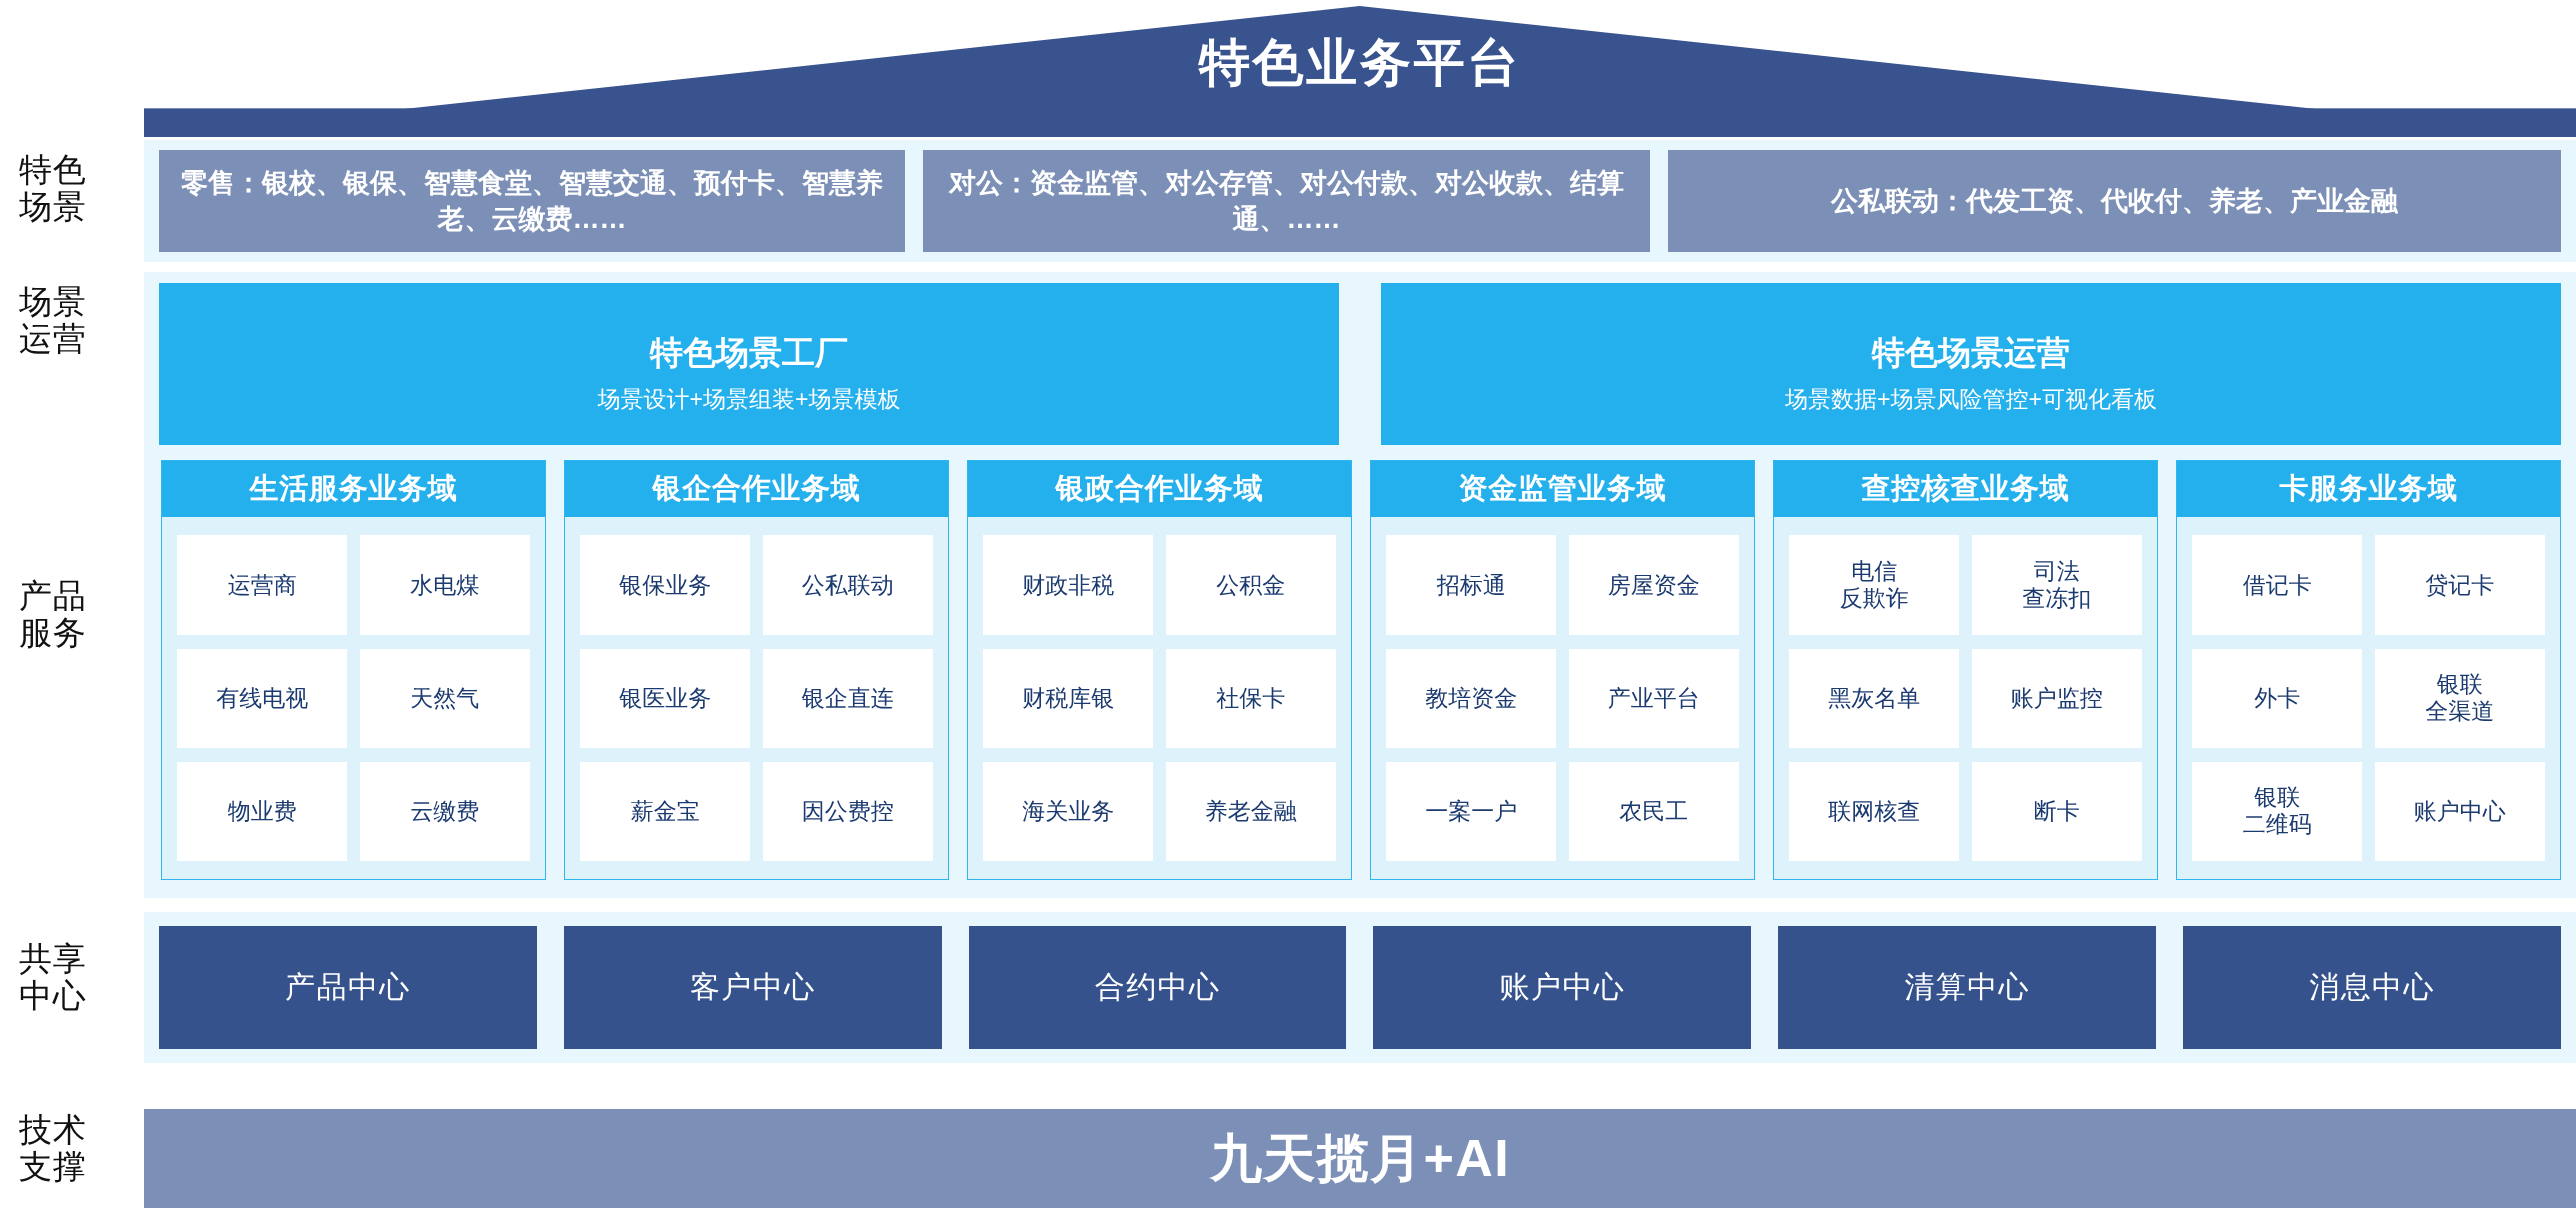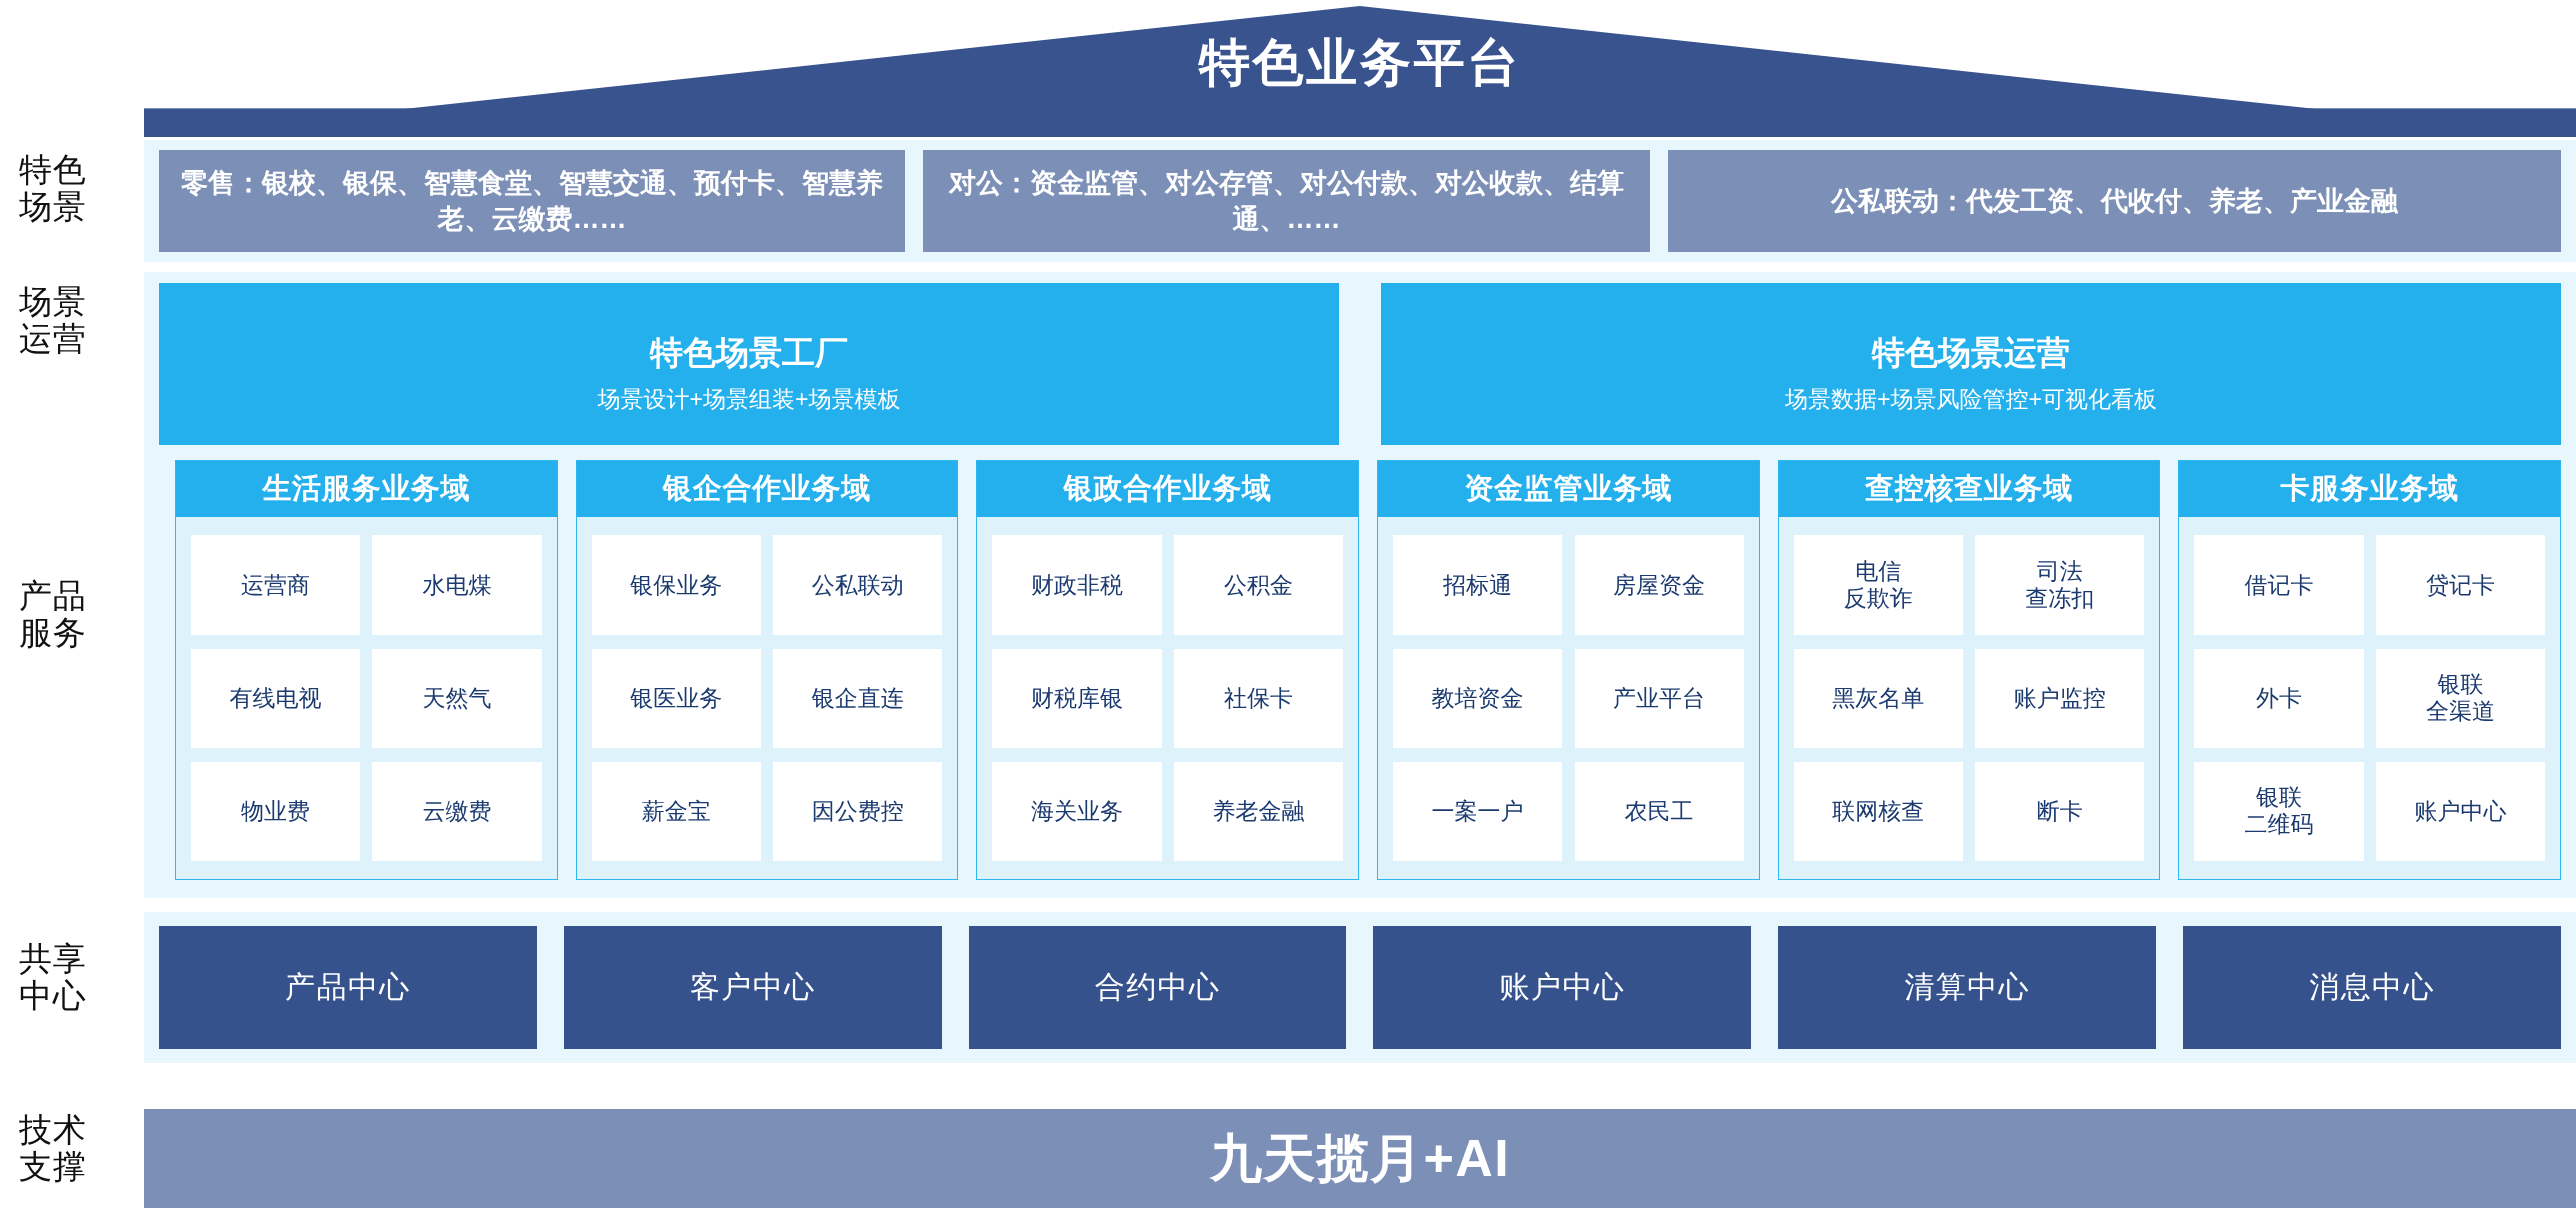--- a/index.html
+++ b/index.html
@@ -118,21 +118,21 @@
   .op-sub {
     font-size: 23px;
     font-weight: normal;
     line-height: 1.1;
   }
 
   
   .prod-row {
     display: flex;
     height: 100%;
-    padding: 15px 15px 18px 31px;
+    padding: 15px 15px 18px 17px;
     box-sizing: border-box;
     gap: 18px;
   }
   .domain {
     flex: 1 1 0;
     display: flex;
     flex-direction: column;
     background: #ddf2fb;
     border: 1.4px solid #2fb6ef;
     box-sizing: border-box;

